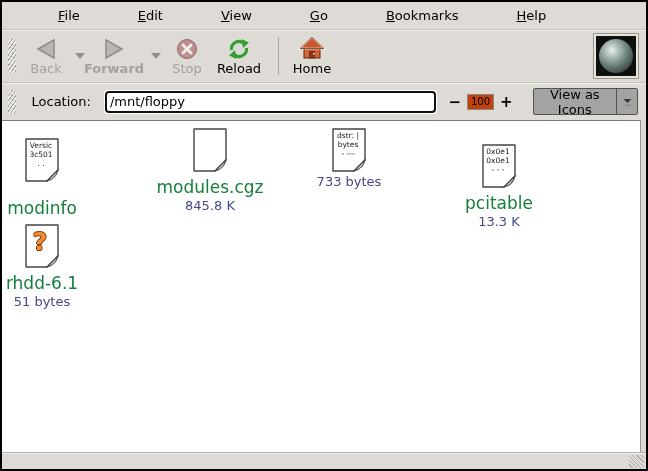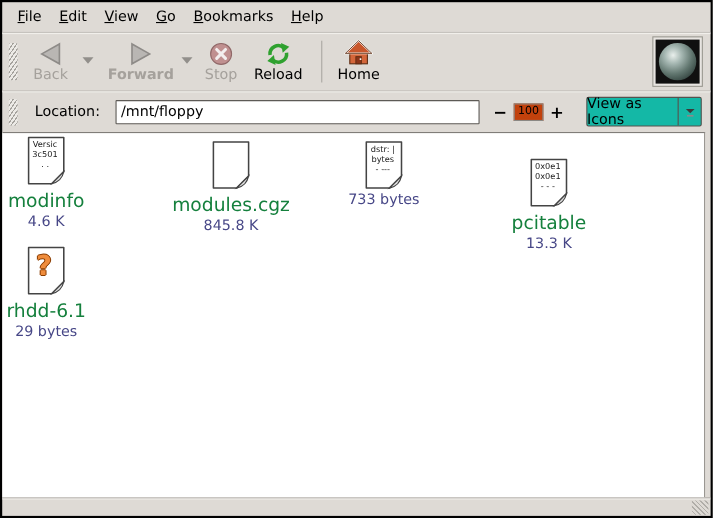--- a/index.html
+++ b/index.html
@@ -8,35 +8,35 @@
 
   .window {
     position:relative; width:648px; height:471px;
     border:2px solid #000; background:#dedad5;
     display:flex; flex-direction:column; overflow:hidden;
   }
 
   
   .menubar { height:28px; padding-left:14px; display:flex; align-items:center;
              border-bottom:1px solid #c6c3be; box-shadow:0 1px 0 #f1efeb; }
-  .menu-item { display:inline-block; margin-right:16px; cursor:default; }
+  .menu-item { display:inline-block; margin-right:16px; cursor:default;margin-left:42px; }
   .menu-item::first-letter { text-decoration:underline; }
 
   
   .toolbar { height:53px; display:flex; align-items:center; padding:0 4px;
              border-bottom:1px solid #c6c3be; box-shadow:0 1px 0 #f1efeb; }
   .drag-handle { width:8px; height:34px; margin:0 10px 0 2px;
     background:repeating-linear-gradient(125deg,#a5a29d 0 1px,#eceae6 1px 3px);
     border-radius:2px; }
   .tbtn { display:flex; flex-direction:column; align-items:center; position:relative; }
   .tbtn .icn { height:24px; display:flex; align-items:flex-end; justify-content:center; }
   .tbtn .lbl { font-size:13px; margin-top:1px; }
   .tbtn.disabled .lbl { color:#a5a19c; }
   .dd-chevron { position:absolute; top:12px; }
-  .tb-back { width:40px; margin-right:34px; }
+  .tb-back { width:40px; margin-right:20px; }
   .tb-back .dd-chevron { right:-20px; }
   .tb-forward { width:56px; margin-right:28px;font-weight:bold; }
   .tb-forward .dd-chevron { right:-20px; }
   .tb-up { width:32px; margin-right:14px; }
   .tb-stop { width:34px; margin-right:10px; }
   .tb-reload { width:50px; margin-right:10px; }
   .tb-sep { width:1px; height:38px; background:#aaa7a2; margin:0 12px 0 4px; }
   .tb-home { width:42px; }
   .tb-spacer { flex:1; }
   .throbber { width:46px; height:46px; background:#e8e5e1; border:1px solid #9a978f;
@@ -50,30 +50,30 @@
   .locationbar { height:37px; display:flex; align-items:center; padding:0 8px 0 4px; }
   .locationbar .drag-handle { height:24px; }
   .loc-label { margin:0 14px 0 6px; }
   .loc-input { width:352px; height:22px; border:1px solid #5d5a56; background:#fff;
     font-family:inherit; font-size:13px; padding:0 4px; border-radius:1px; }
   .zoom-out, .zoom-in { font-weight:bold; font-size:15px; padding:0 4px; cursor:default; }
   .zoom-out { margin-left:8px; }
   .zoom-box { min-width:27px; height:16px; background:#c2410c; border:1px solid #8b8884;
     font-size:10px; text-align:center; line-height:14px; margin:0 2px; }
   .view-as { margin-left:16px; height:27px; width:112px; display:flex; align-items:stretch;
-    background:#14b8a6; border:1px solid #55524e; border-radius:2px; }
+    background:#a3a3a3; border:1px solid #55524e; border-radius:2px;text-align:center; }
   .view-as-label { flex:1; display:flex; align-items:center; justify-content:center; }
   .view-as-arrow { width:21px; border-left:1px solid #55524e; display:flex;
     flex-direction:column; align-items:center; justify-content:center; }
 
   
   .content { flex:1; background:#fff; position:relative;
     border-top:1px solid #807d79; border-right:1px solid #9a9792; margin-right:5px; }
   .fcell { position:absolute; display:flex; flex-direction:column; align-items:center; }
-  .fcell-0 { left:0;   top:2px;   width:80px; }
+  .fcell-0 { left:0;   top:16px;   width:80px;gap:11px; }
   .fcell-1 { left:132px; top:6px; width:152px;justify-content:space-between; }
   .fcell-2 { left:271px; top:6px; width:152px; }
   .fcell-3 { left:421px; top:22px; width:152px; }
   .fcell-4 { left:0;   top:102px; width:80px; }
   .icon-wrap { position:relative; width:38px; height:46px; }
   .preview { position:absolute; top:4px; left:1px; right:3px; text-align:center;
     font-size:7.5px; line-height:9px; color:#1a1a1a; letter-spacing:0; white-space:nowrap; overflow:hidden; }
   .qmark { position:absolute; top:4px; left:0; right:4px; text-align:center;
     font-size:25px; font-weight:bold; color:#ef8c3c;
     text-shadow:0 1px 0 #8a3c00, 1px 0 0 #8a3c00, -1px 0 0 #8a3c00, 0 -1px 0 #8a3c00; }
@@ -258,21 +258,21 @@
 
     <div class="fcell fcell-4">
       <div class="icon-wrap">
         <svg width="38" height="46" viewBox="0 0 38 46">
           <path d="M3,2 H35 V33 L24,44 H3 Z" fill="#ffffff" stroke="#444" stroke-width="1.4" stroke-linejoin="round"></path>
           <path d="M35,33 L24,44 C30.5,42.5 33.5,39.5 35,33 Z" fill="#dcdcdc" stroke="#444" stroke-width="1.1"></path>
         </svg>
         <div class="qmark">?</div>
       </div>
       <div class="fname">rhdd-6.1</div>
-      <div class="fsize">29 bytes</div>
+      <div class="fsize">51 bytes</div>
     </div>
 
   </div>
 
   <div class="statusbar">
     <div class="resize-grip"></div>
   </div>
 
 </div>
 

